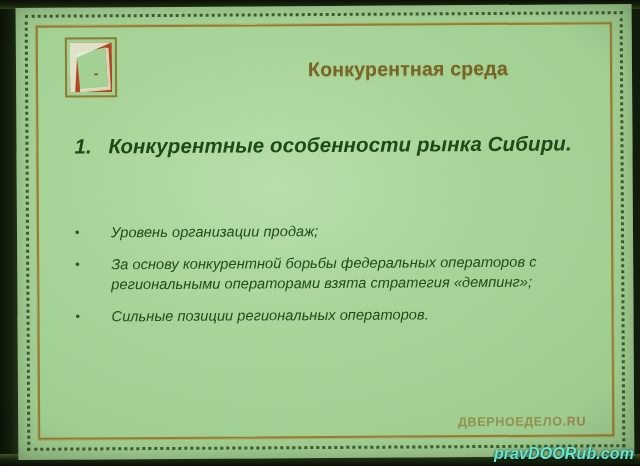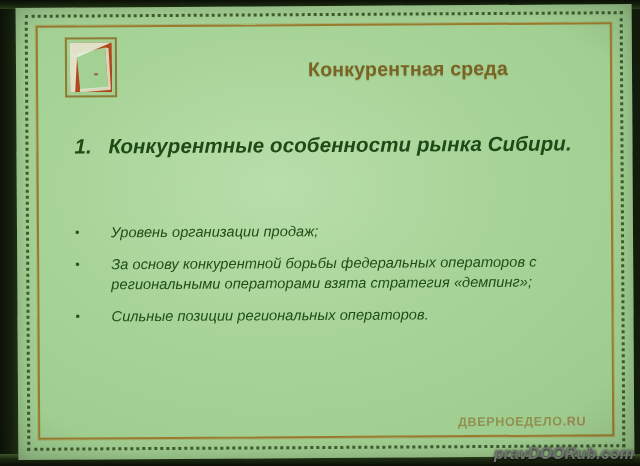--- a/index.html
+++ b/index.html
@@ -213,21 +213,21 @@
 
   
   .overlay-watermark {
     position: absolute;
     right: 6px;
     bottom: 3px;
     z-index: 70;
     font-size: 16px;
     font-style: italic;
     font-weight: bold;
-    color: #737373;
+    color: #5eead4;
     text-shadow: 0 1px 2px rgba(0,0,0,0.65), 0 0 3px rgba(0,0,0,0.5);
     letter-spacing: 0.1px;
   }
 </style>
 </head>
 <body>
 
 <div id="photo">
 
   <div class="surround-left"></div>

